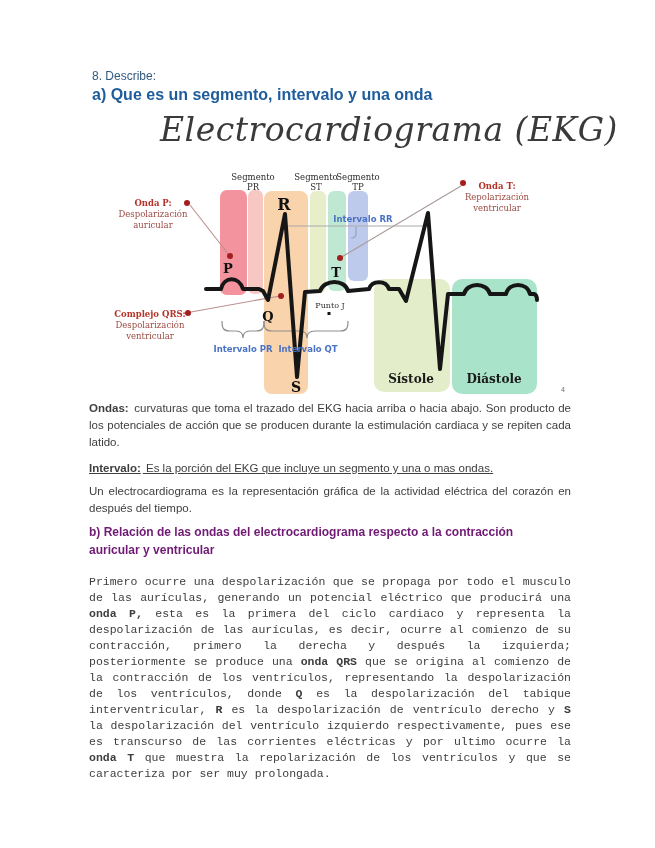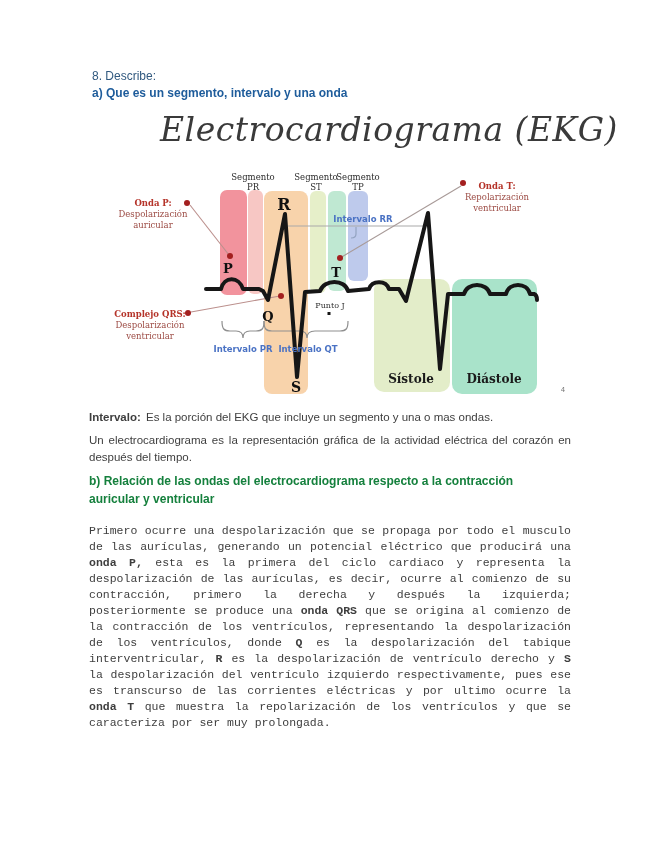--- a/index.html
+++ b/index.html
@@ -1,35 +1,35 @@
 <!DOCTYPE html>
 <html><head>
 <meta charset="utf-8">
 <style>
   html,body{margin:0;padding:0;background:#ffffff;}
   .page{
     position:relative;width:655px;height:848px;background:#ffffff;
     font-family:"Liberation Sans",sans-serif;color:#3e3e3e;overflow:hidden;
   }
   .h-describe{position:absolute;left:92px;top:69px;font-size:12px;color:#31597f;}
-  .h-a{position:absolute;left:92px;top:86px;font-size:12px;font-weight:bold;color:#1e5c9b;}
+  .h-a{position:absolute;left:92px;top:86px;font-size:16px;font-weight:bold;color:#1e5c9b;}
   .fig-title{
     position:absolute;left:160px;top:110px;width:410px;text-align:center;
     font-family:"DejaVu Serif",serif;font-style:italic;font-size:33px;color:#3a3a3a;
     letter-spacing:0.5px;white-space:nowrap;
   }
   .ekg-svg{position:absolute;left:0;top:0;}
   .text-block{position:absolute;left:89px;top:400px;width:482px;font-size:11.5px;line-height:17px;}
   .text-block p{margin:0;}
   .just{text-align:justify;}
   .lead{font-weight:bold;padding-right:2px;}
-  .p-intervalo{margin-top:9px !important;}
+  .p-intervalo{margin-top:9px !important;text-decoration:underline;}
   .p-segmento{margin-top:10px !important;}
   .p-ecg{margin-top:6px !important;}
-  .h-b{margin-top:6px !important;font-weight:bold;color:#15803d;font-size:12px;line-height:18px;padding-right:6px;}
+  .h-b{margin-top:6px !important;font-weight:bold;color:#701a75;font-size:12px;line-height:18px;padding-right:6px;}
   .p-relacion{margin-top:15px !important;line-height:16px;font-family:Liberation Mono, monospace;}
   .seg-b{font-weight:bold;}
 </style>
 </head>
 <body>
 
 <div class="page">
 
   <div class="h-describe">8. Describe:</div>
   <div class="h-a">a) Que es un segmento, intervalo y una onda</div>
@@ -100,20 +100,21 @@
     <text x="296" y="392" text-anchor="middle" font-family="DejaVu Serif, serif" font-size="14" font-weight="bold" fill="#101010">S</text>
     <text x="336" y="277" text-anchor="middle" font-family="DejaVu Serif, serif" font-size="13" font-weight="bold" fill="#101010">T</text>
 
     <text x="411" y="383" text-anchor="middle" font-family="DejaVu Serif, serif" font-size="12" font-weight="bold" fill="#1a1a1a">Sístole</text>
     <text x="494" y="383" text-anchor="middle" font-family="DejaVu Serif, serif" font-size="12" font-weight="bold" fill="#1a1a1a">Diástole</text>
 
     <text x="563" y="392" text-anchor="middle" font-family="DejaVu Sans, sans-serif" font-size="7" fill="#777777">4</text>
   </svg>
 
   <div class="text-block">
+    <p class="just"><span class="lead">Ondas:</span><span> curvaturas que toma el trazado del EKG hacia arriba o hacia abajo. Son producto de los potenciales de acción que se producen durante la estimulación cardiaca y se repiten cada latido.</span></p>
 
     <p class="p-intervalo"><span class="lead">Intervalo:</span><span> Es la porción del EKG que incluye un segmento y una o mas ondas.</span></p>
 
 
     <p class="just p-ecg">Un electrocardiograma es la representación gráfica de la actividad eléctrica del corazón en después del tiempo.</p>
 
     <p class="h-b">b) Relación de las ondas del electrocardiograma respecto a la contracción auricular y ventricular</p>
 
     <p class="just p-relacion"><span>Primero ocurre una despolarización que se propaga por todo el musculo de las aurículas, generando un potencial eléctrico que producirá una </span><span class="seg-b">onda P,</span><span> esta es la primera del ciclo cardiaco y representa la despolarización de las aurículas, es decir, ocurre al comienzo de su contracción, primero la derecha y después la izquierda; posteriormente se produce una </span><span class="seg-b">onda QRS</span><span> que se origina al comienzo de la contracción de los ventrículos, representando la despolarización de los ventrículos, donde </span><span class="seg-b">Q</span><span> es la despolarización del tabique interventricular, </span><span class="seg-b">R</span><span> es la despolarización de ventrículo derecho y </span><span class="seg-b">S</span><span> la despolarización del ventrículo izquierdo respectivamente, pues ese es transcurso de las corrientes eléctricas y por ultimo ocurre la </span><span class="seg-b">onda T</span><span> que muestra la repolarización de los ventrículos y que se caracteriza por ser muy prolongada.</span></p>
   </div>

